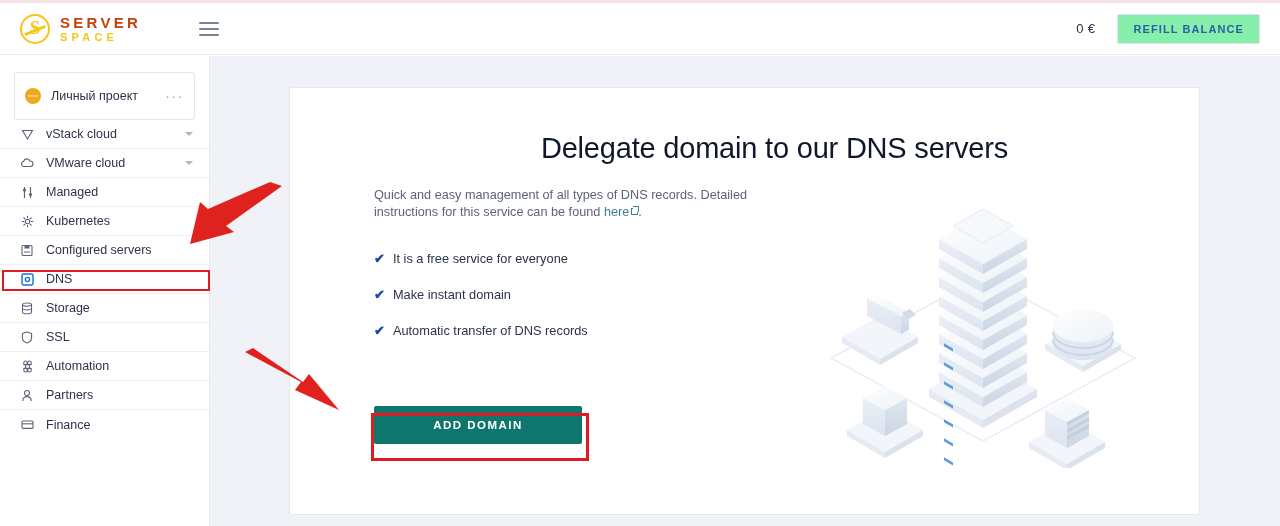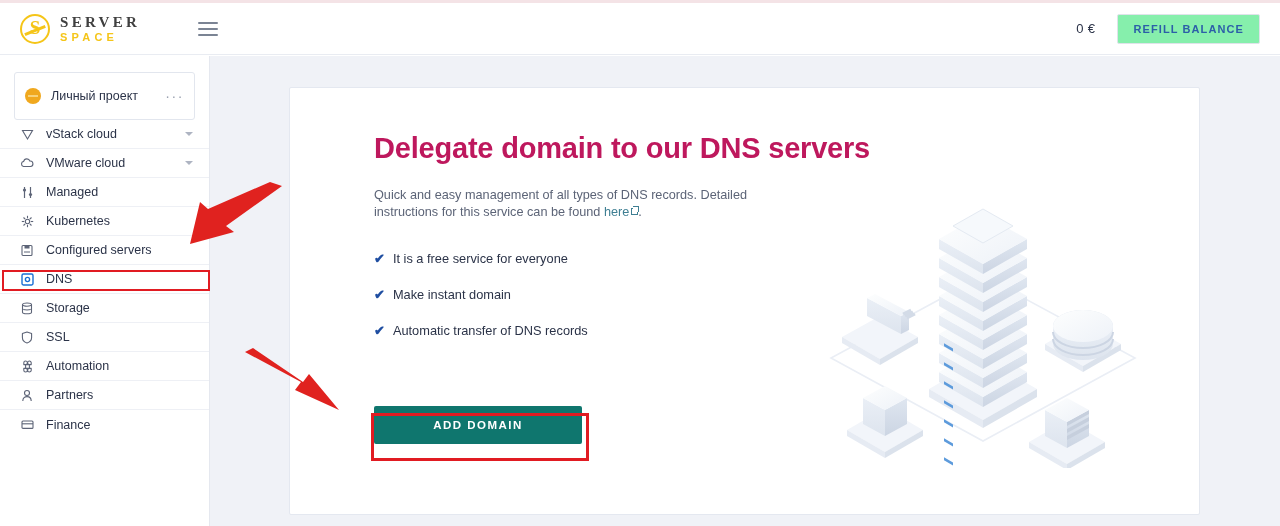--- a/index.html
+++ b/index.html
@@ -50,22 +50,21 @@
   }
   .logo-mark .s-bar {
     position: absolute;
     left: 2px; right: 2px; top: 13px;
     height: 2.5px; background: #f5c518;
     transform: rotate(-22deg);
   }
   .logo-text { margin-left: 10px; line-height: 1; }
   .logo-server {
     font-size: 15px; font-weight: bold; letter-spacing: 3.3px;
-    color: #404040;
-    font-family: Liberation Serif, serif;
+    color: #c2410c;
   }
   .logo-space {
     font-size: 11px; font-weight: bold; letter-spacing: 4.2px;
     color: #f5c518; margin-top: 2px;
   }
   .hamburger {
     margin-left: 58px;
     width: 20px; height: 14px;
     display: flex; flex-direction: column; justify-content: space-between;
     cursor: pointer;
@@ -172,23 +171,24 @@
     border: 1px solid #e4e8f0;
     border-radius: 2px;
   }
   .card-inner {
     position: absolute;
     left: 84px; top: 44px;
     right: 24px; bottom: 20px;
   }
   .page-title {
     font-size: 29px;
-    font-weight: bold;
-    color: #be185d;
+    font-weight: normal;
+    color: #0f172a;
     letter-spacing: -.2px;
+    text-align: center;
   }
   .lead {
     margin-top: 22px;
     font-size: 12.7px;
     line-height: 1.32;
     color: #5c6477;
     max-width: 390px;
   }
   .lead a {
     color: #3f7f93;

